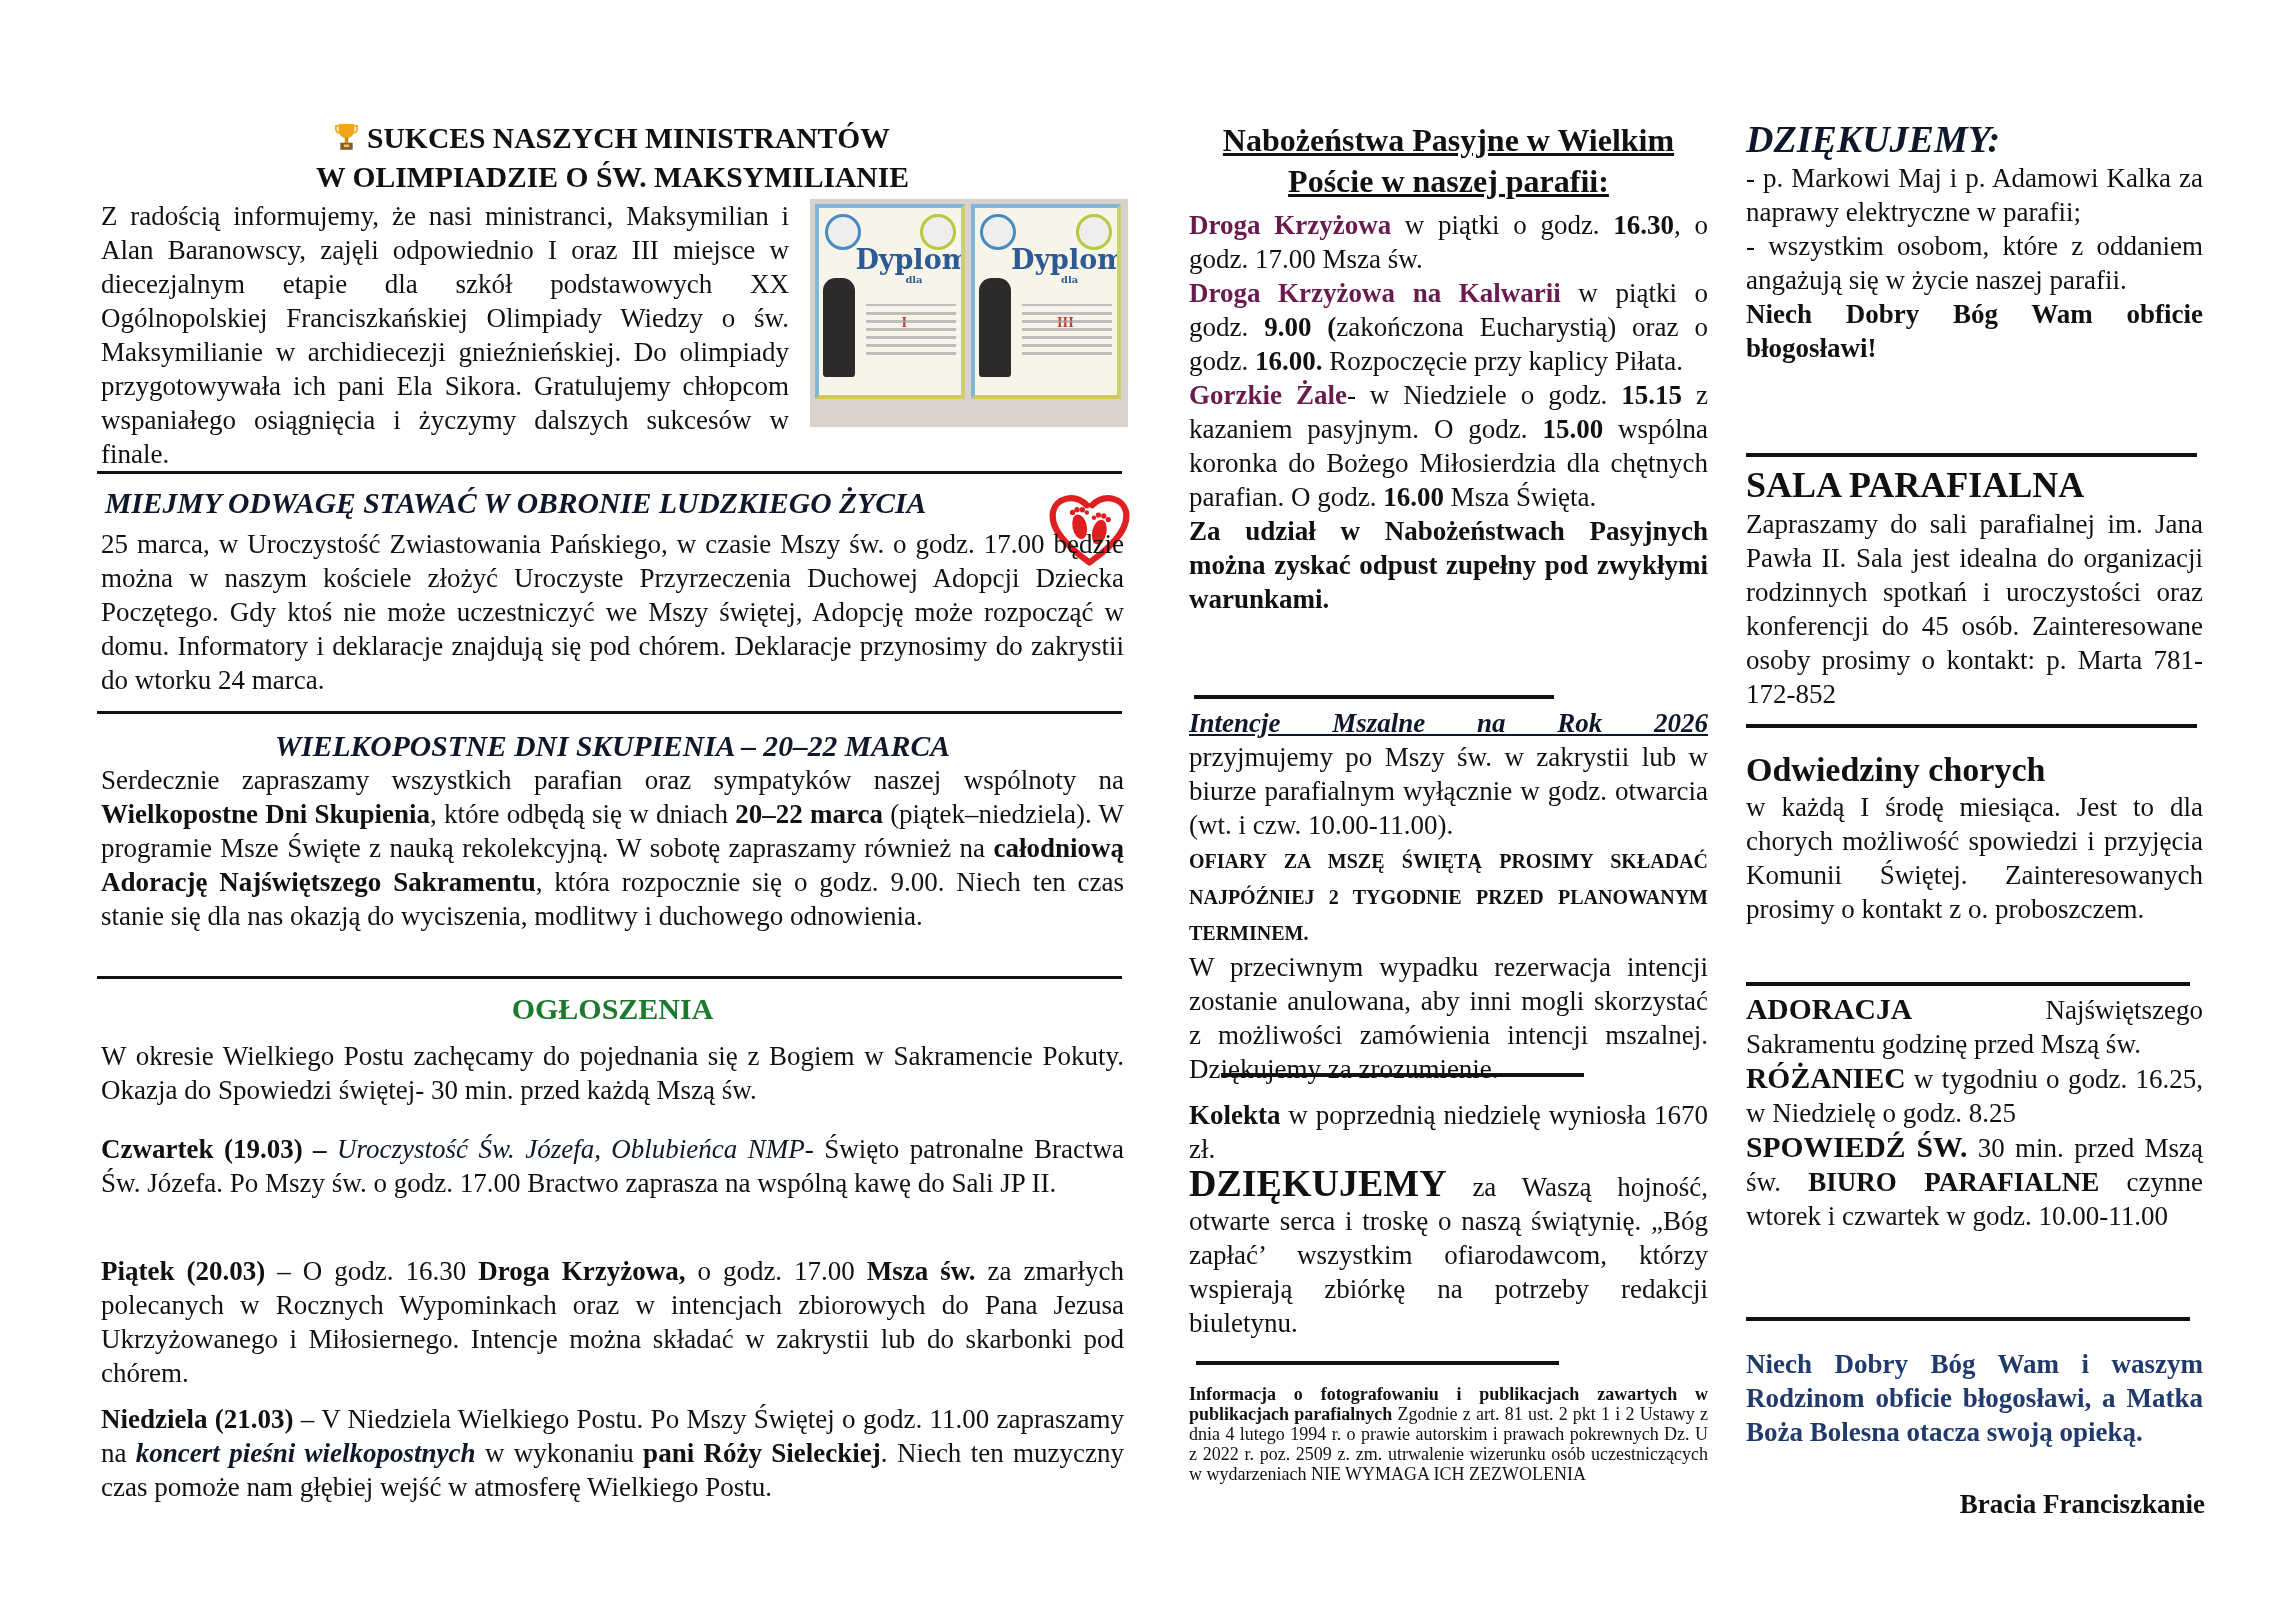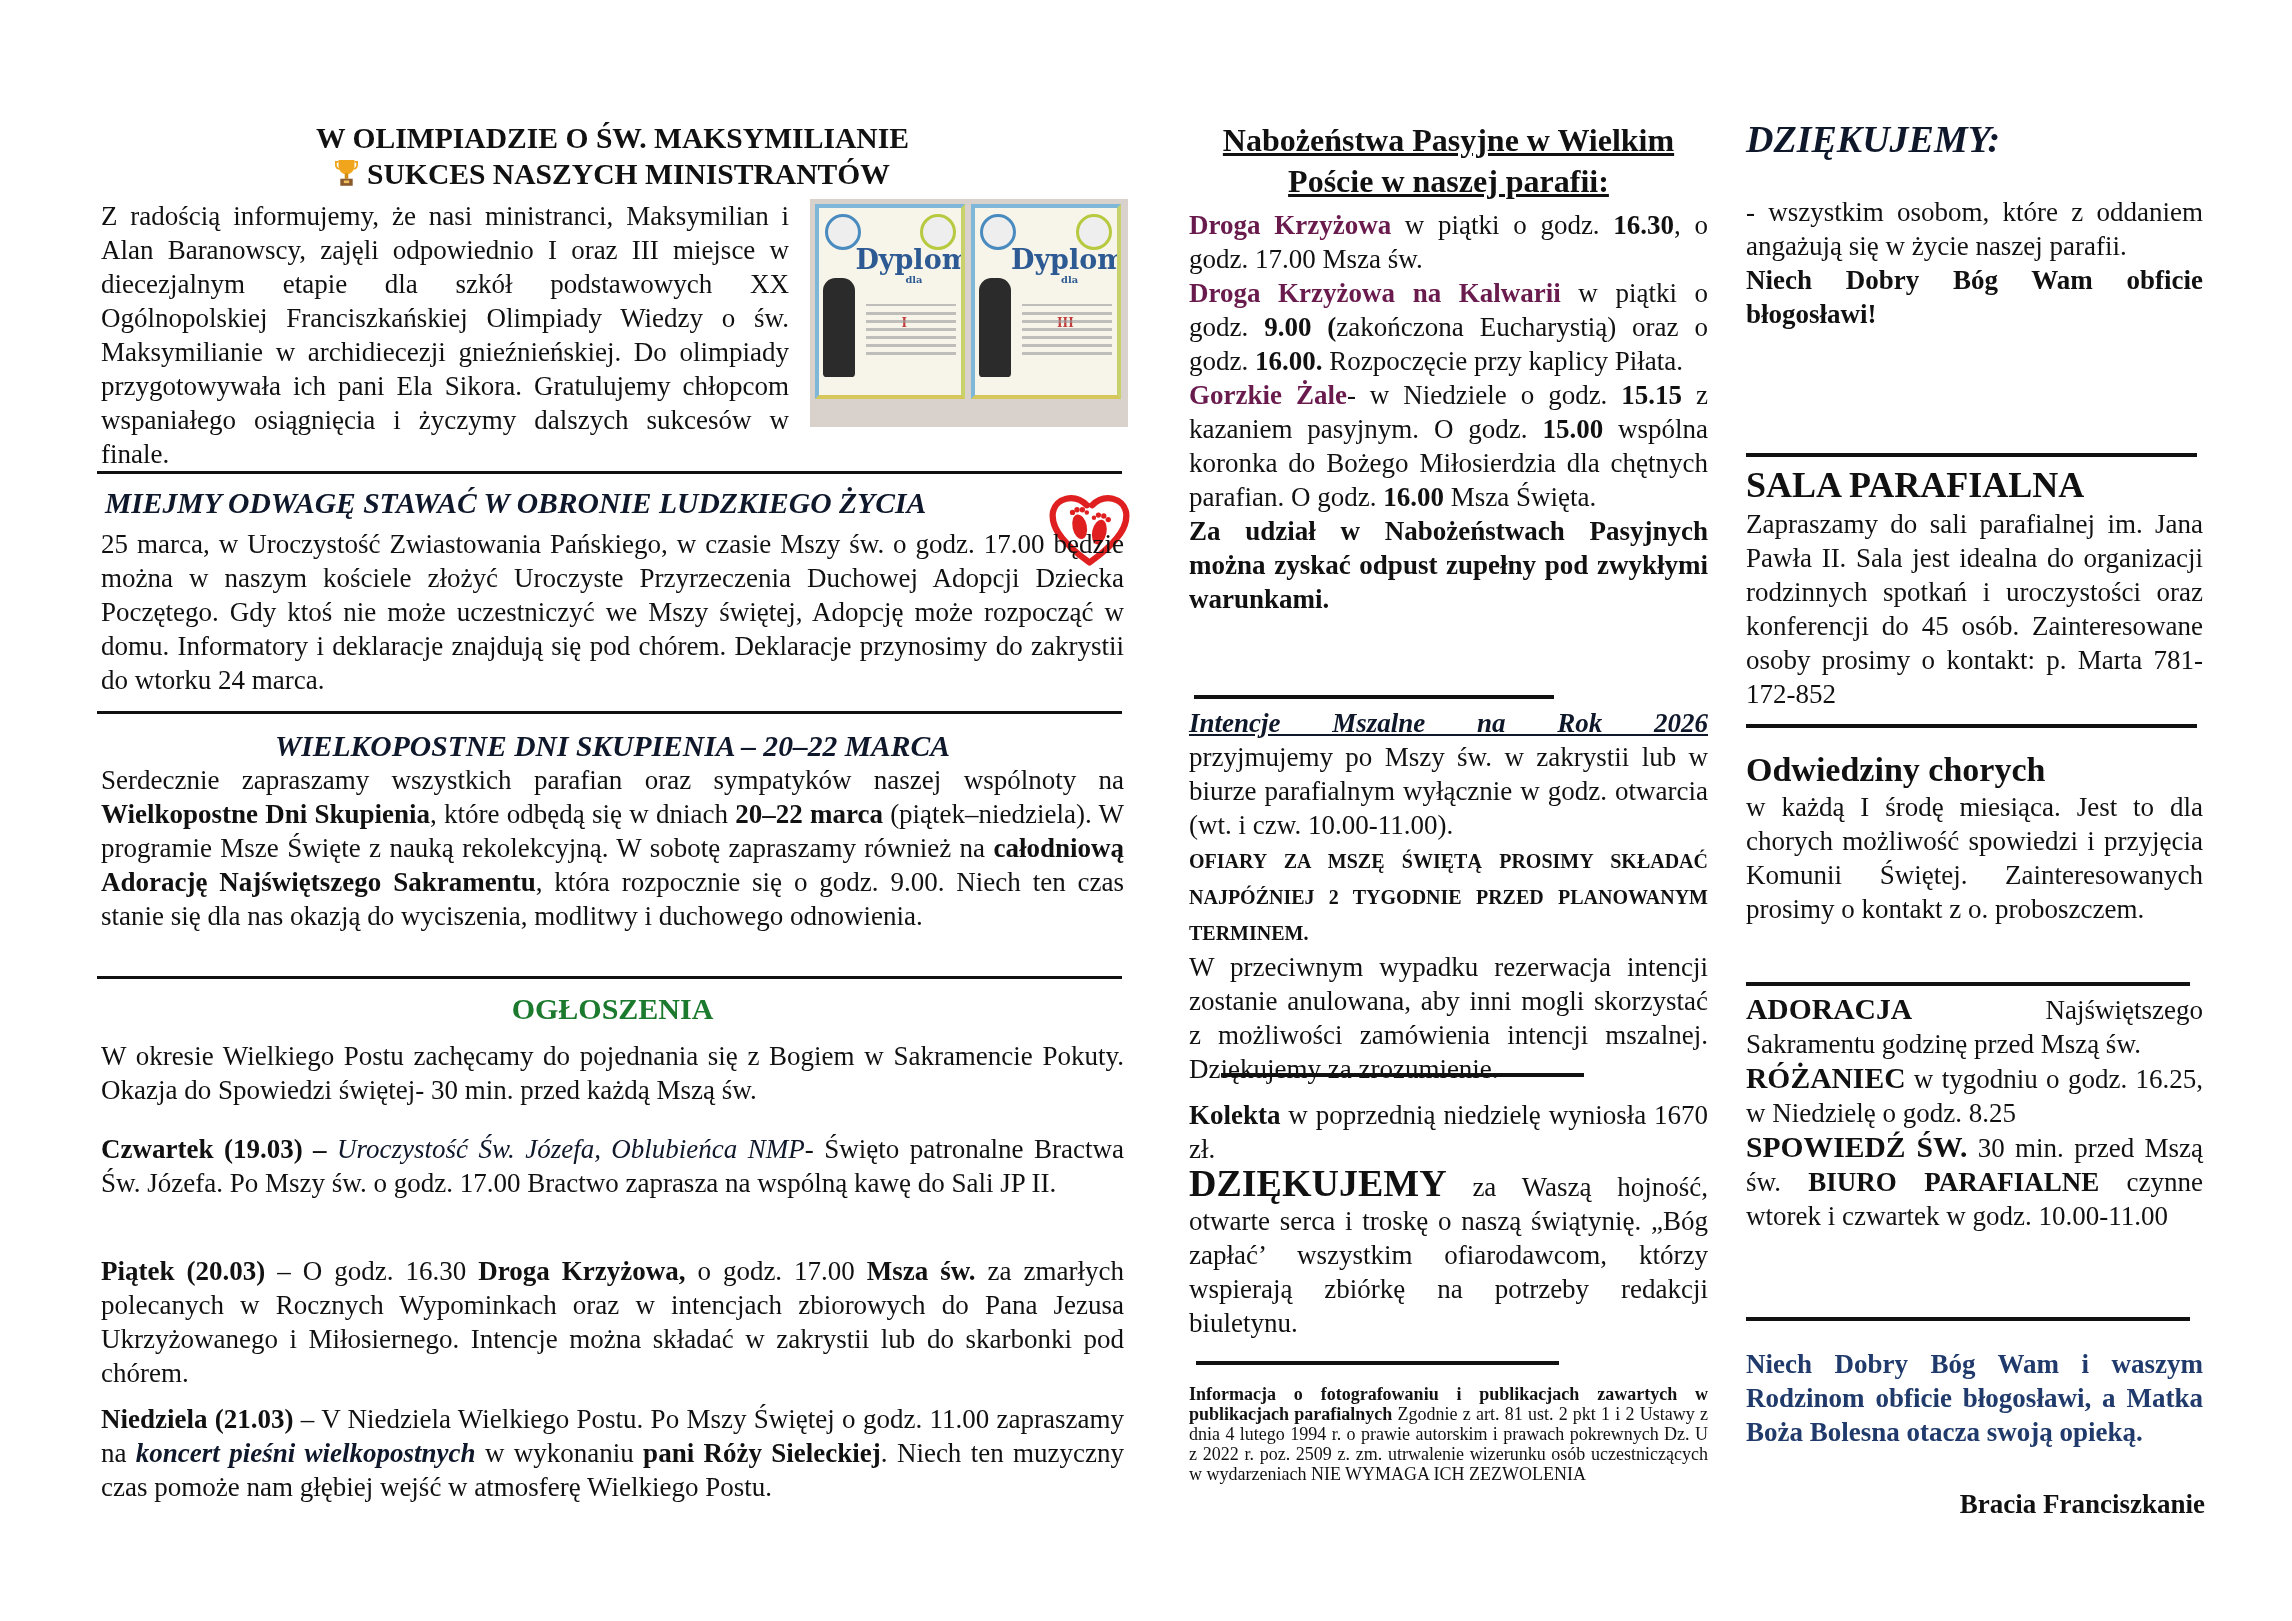--- a/index.html
+++ b/index.html
@@ -32,32 +32,32 @@
   .dip .lines { position:absolute; left:47px; top:90px; width:90px; }
   .dip .lines i { display:block; height:2.7px; background:#9a9a9a; margin:5.4px 0; opacity:.6; }
   .dip .place { position:absolute; left:82px; top:106px; font: bold 14.3px "Liberation Serif", serif; color:#c23b3b; }
 </style>
 </head>
 <body>
 
 <div id="col1" class="col">
 
   <div class="abs center hd" style="left:0; top:120px; width:1023px; font-size:29.6px; line-height:36px;">
-    <div>W OLIMPIADZIE O ŚW. MAKSYMILIANIE</div>
     <div>
       <span style="display:inline-block; vertical-align:-2.7px; margin-right:9px;">
         <svg width="23" height="29" viewBox="0 0 26 32">
           <path d="M4 2h18v7a9 9 0 0 1-18 0z" fill="#f0a51c"></path>
           <path d="M4 4H1v3a5 5 0 0 0 4 5M22 4h3v3a5 5 0 0 1-4 5" stroke="#f0a51c" stroke-width="2" fill="none"></path>
           <rect x="11" y="17" width="4" height="6" fill="#d08a10"></rect>
           <rect x="6" y="23" width="14" height="8" fill="#8a5a2c"></rect>
           <rect x="10" y="25" width="6" height="3" fill="#f0c060"></rect>
         </svg>
       </span><span>SUKCES NASZYCH MINISTRANTÓW</span>
     </div>
+    <div>W OLIMPIADZIE O ŚW. MAKSYMILIANIE</div>
   </div>
 
   <p class="abs body" style="left:0; top:199px; width:688px;">Z radością informujemy, że nasi ministranci, Maksymilian i Alan Baranowscy, zajęli odpowiednio I oraz III miejsce w diecezjalnym etapie dla szkół podstawowych XX Ogólnopolskiej Franciszkańskiej Olimpiady Wiedzy o św. Maksymilianie w archidiecezji gnieźnieńskiej. Do olimpiady przygotowywała ich pani Ela Sikora. Gratulujemy chłopcom wspaniałego osiągnięcia i życzymy dalszych sukcesów w finale.</p>
 
   <div class="diplomas" style="top:199px;">
     <div class="dip" style="left:5.4px;">
       <div class="seal l"></div>
         <div class="seal r"></div>
       <div class="t">Dyplom</div>
       <div class="d">dla</div>
@@ -169,21 +169,21 @@
   <div class="rule" style="left:7.2px; top:1361px; width:363px; height:3.6px;"></div>
 
   <p class="abs" style="left:0; top:1384px; width:519px; font-size:18px; line-height:20px; text-align:justify; margin:0;">
     <span class="b">Informacja o fotografowaniu i publikacjach zawartych w publikacjach parafialnych</span><span> Zgodnie z art. 81 ust. 2 pkt 1 i 2 Ustawy z dnia 4 lutego 1994 r. o prawie autorskim i prawach pokrewnych Dz. U z 2022 r. poz. 2509 z. zm. utrwalenie wizerunku osób uczestniczących w wydarzeniach NIE WYMAGA ICH ZEZWOLENIA</span>
   </p>
 </div>
 
 <div id="col3" class="col">
   <div class="abs hd red" style="left:0; top:118px; font-size:38px; line-height:43px;">DZIĘKUJEMY:</div>
   <p class="abs body" style="left:0; top:161px; width:457px;">
-    <br>
+    <span>- p. Markowi Maj i p. Adamowi Kalka za naprawy elektryczne w parafii;</span><br>
     <span>- wszystkim osobom, które z oddaniem angażują się w życie naszej parafii.</span><br>
     <span class="b">Niech Dobry Bóg Wam obficie błogosławi!</span>
   </p>
 
   <div class="rule" style="left:0; top:453px; width:451px; height:3.6px;"></div>
 
   <div class="abs hd" style="left:0; top:464px; font-size:36px; line-height:43px;">SALA PARAFIALNA</div>
   <p class="abs body" style="left:0; top:507px; width:457px;">Zapraszamy do sali parafialnej im. Jana Pawła II. Sala jest idealna do organizacji rodzinnych spotkań i uroczystości oraz konferencji do 45 osób. Zainteresowane osoby prosimy o kontakt: p. Marta 781-172-852</p>
 
   <div class="rule" style="left:0; top:724px; width:451px; height:3.6px;"></div>

